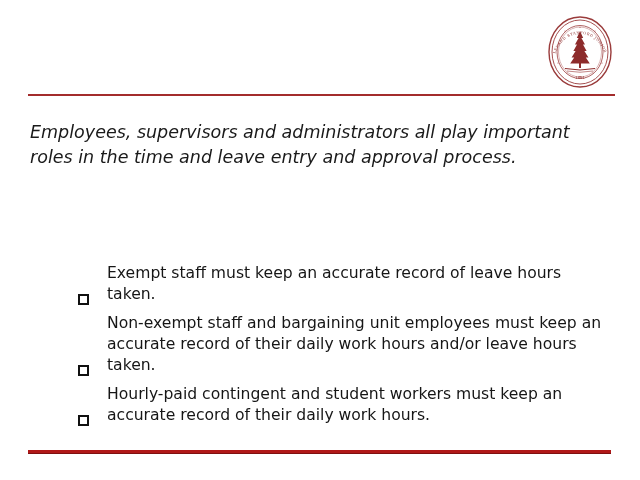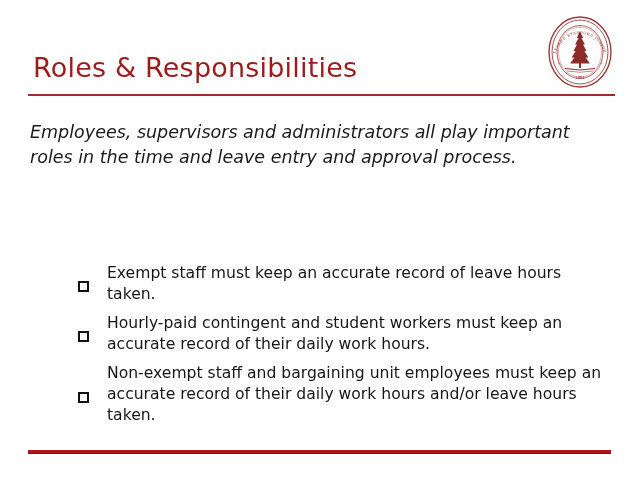--- a/index.html
+++ b/index.html
@@ -89,21 +89,21 @@
 
   
   .bullets {
     position: absolute;
     left: 62px;
     top: 263px;
     width: 545px;
   }
   .bullet-item {
     display: flex;
-    align-items: center;
+    align-items: flex-end;
     margin-bottom: 8px;
     padding-left: 16px;
   }
   .bullet-marker {
     flex: 0 0 auto;
     width: 29px;
     padding-top: 5px;
     line-height: 0;
   }
   .bullet-square {
@@ -167,47 +167,46 @@
         <rect x="36" y="47" width="2" height="6"></rect>
       </g>
 
       <path d="M22 53.5 Q37 56.5 52 53.5" fill="none" stroke="#8d2b2b" stroke-width="1"></path>
       <path d="M24 56 Q37 58.5 50 56" fill="none" stroke="#a95555" stroke-width="0.7"></path>
 
       <text x="37" y="63.5" text-anchor="middle" font-family="DejaVu Serif, serif" font-size="4" fill="#8d2b2b">1891</text>
     </svg>
   </div>
 
-  <div class="title">Roles &amp; Responsibilities</div>
 
   <div class="rule-top"></div>
 
   <div class="intro">Employees, supervisors and administrators all play important roles in the time and leave entry and approval process.</div>
 
 
   <div class="bullets">
 
     <div class="bullet-item">
       <span class="bullet-marker">
         <span class="bullet-square"></span>
       </span>
       <span class="bullet-text">Exempt staff must keep an accurate record of leave hours taken.</span>
     </div>
 
     <div class="bullet-item">
       <span class="bullet-marker">
         <span class="bullet-square"></span>
       </span>
-      <span class="bullet-text">Hourly-paid contingent and student workers must keep an accurate record of their daily work hours.</span>
+      <span class="bullet-text">Non-exempt staff and bargaining unit employees must keep an accurate record of their daily work hours and/or leave hours taken.</span>
     </div>
 
     <div class="bullet-item">
       <span class="bullet-marker">
         <span class="bullet-square"></span>
       </span>
-      <span class="bullet-text">Non-exempt staff and bargaining unit employees must keep an accurate record of their daily work hours and/or leave hours taken.</span>
+      <span class="bullet-text">Hourly-paid contingent and student workers must keep an accurate record of their daily work hours.</span>
     </div>
 
   </div>
 
   <div class="rule-bottom"></div>
 
 </div>
 
 </body></html>

